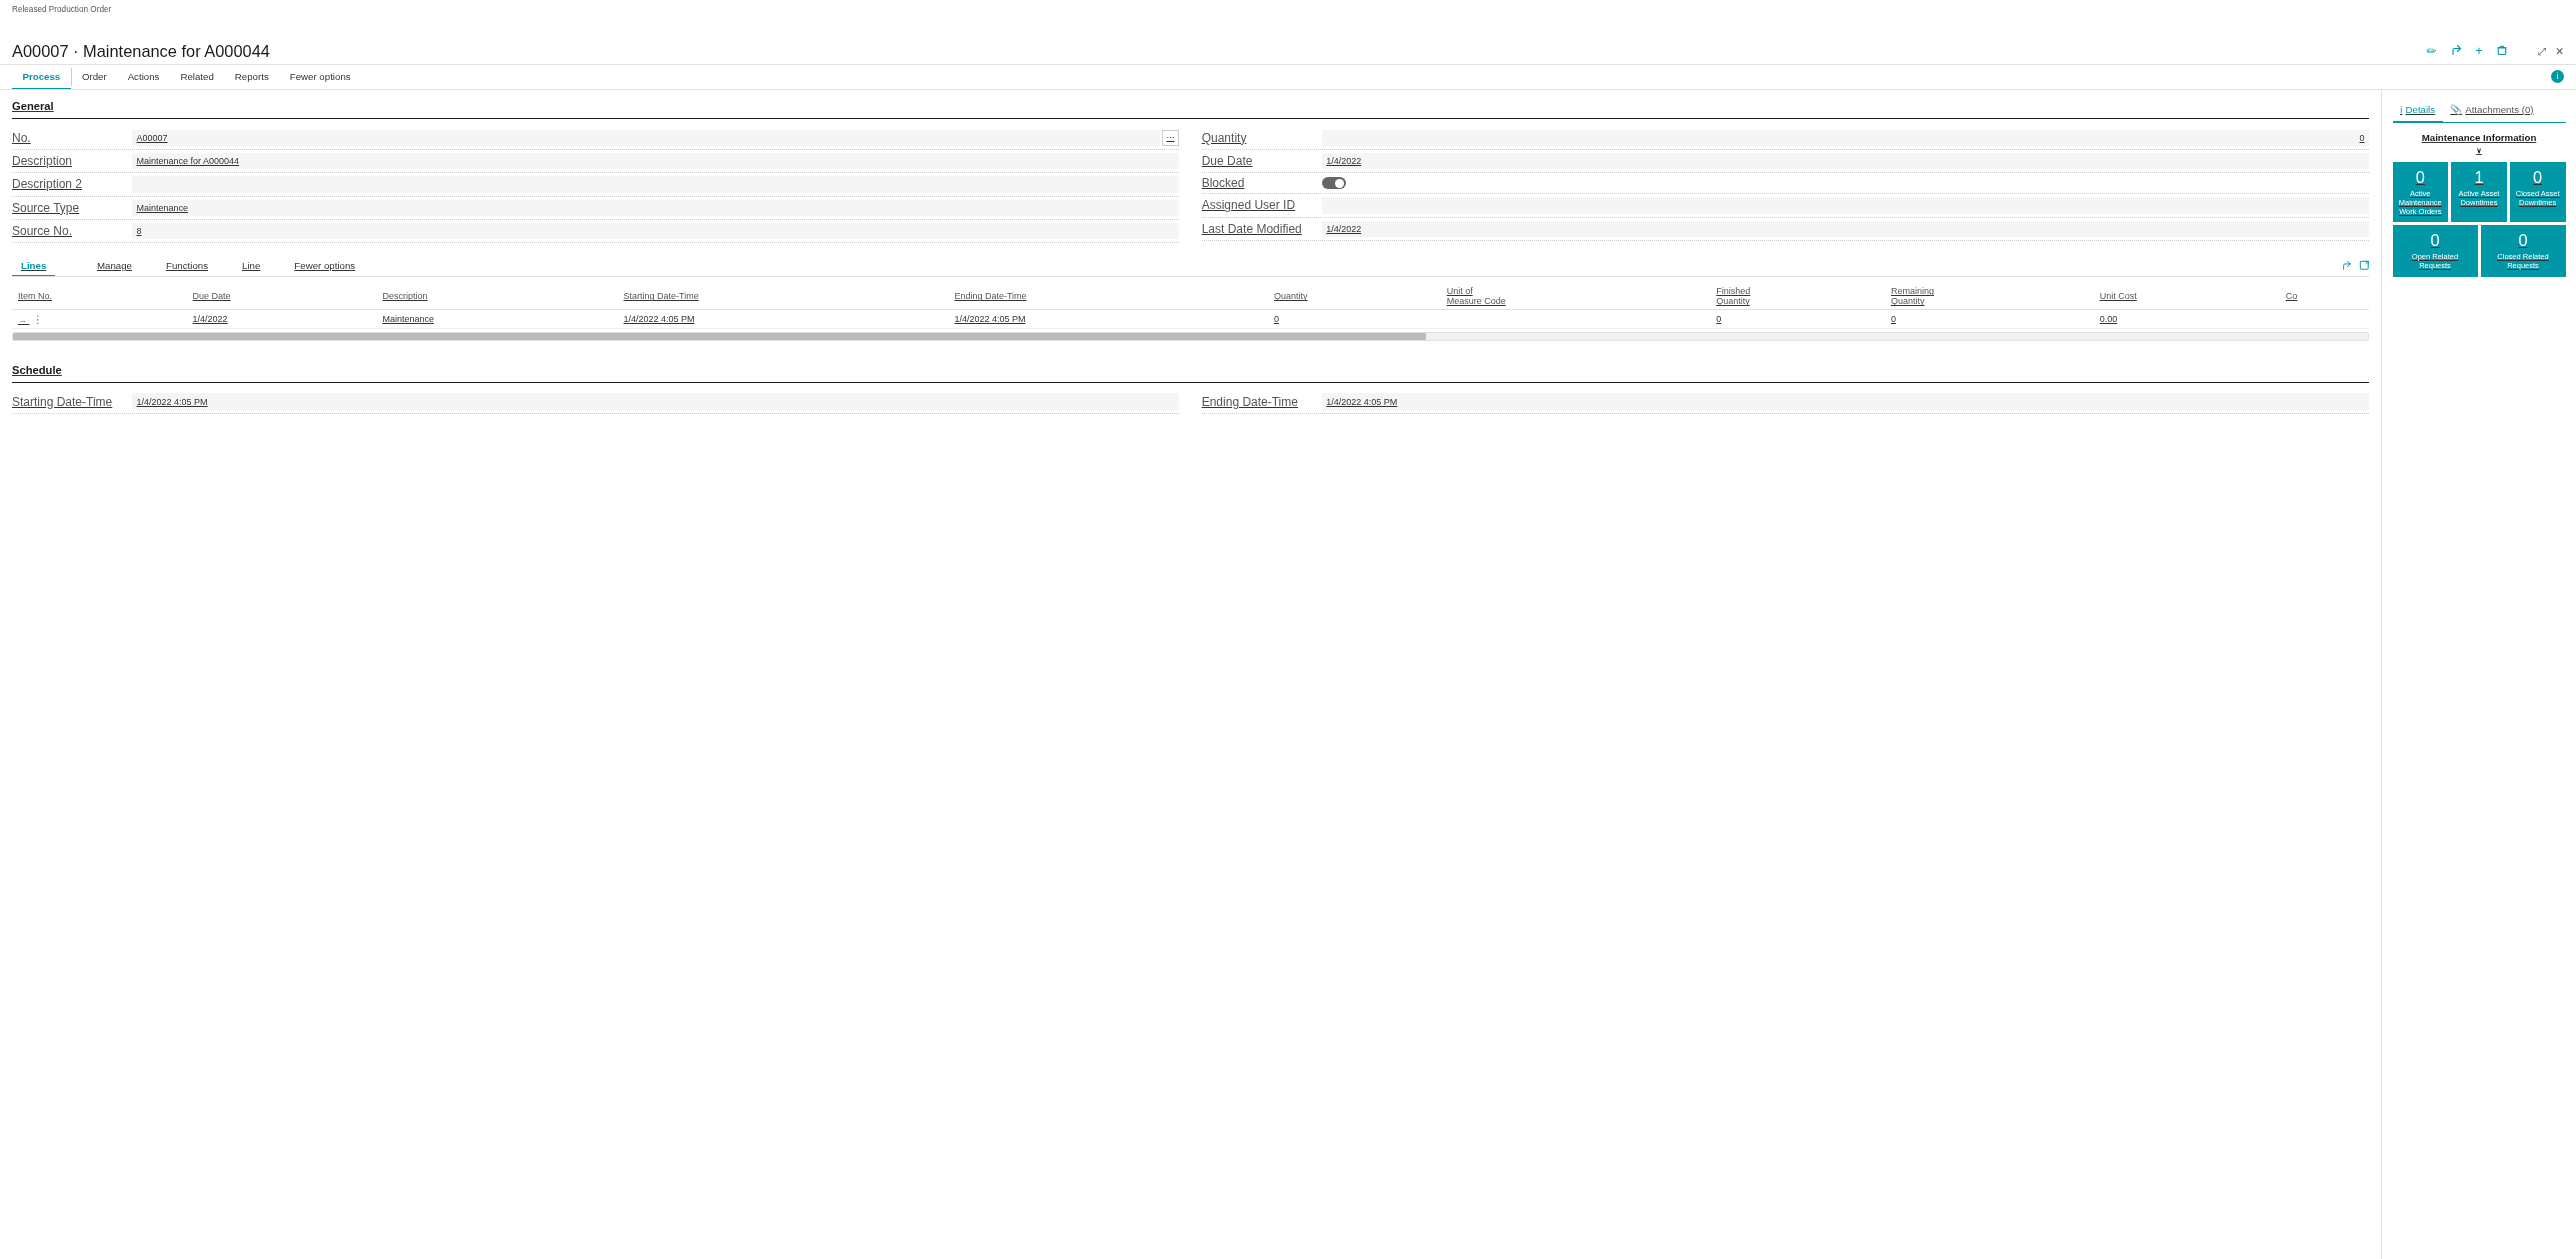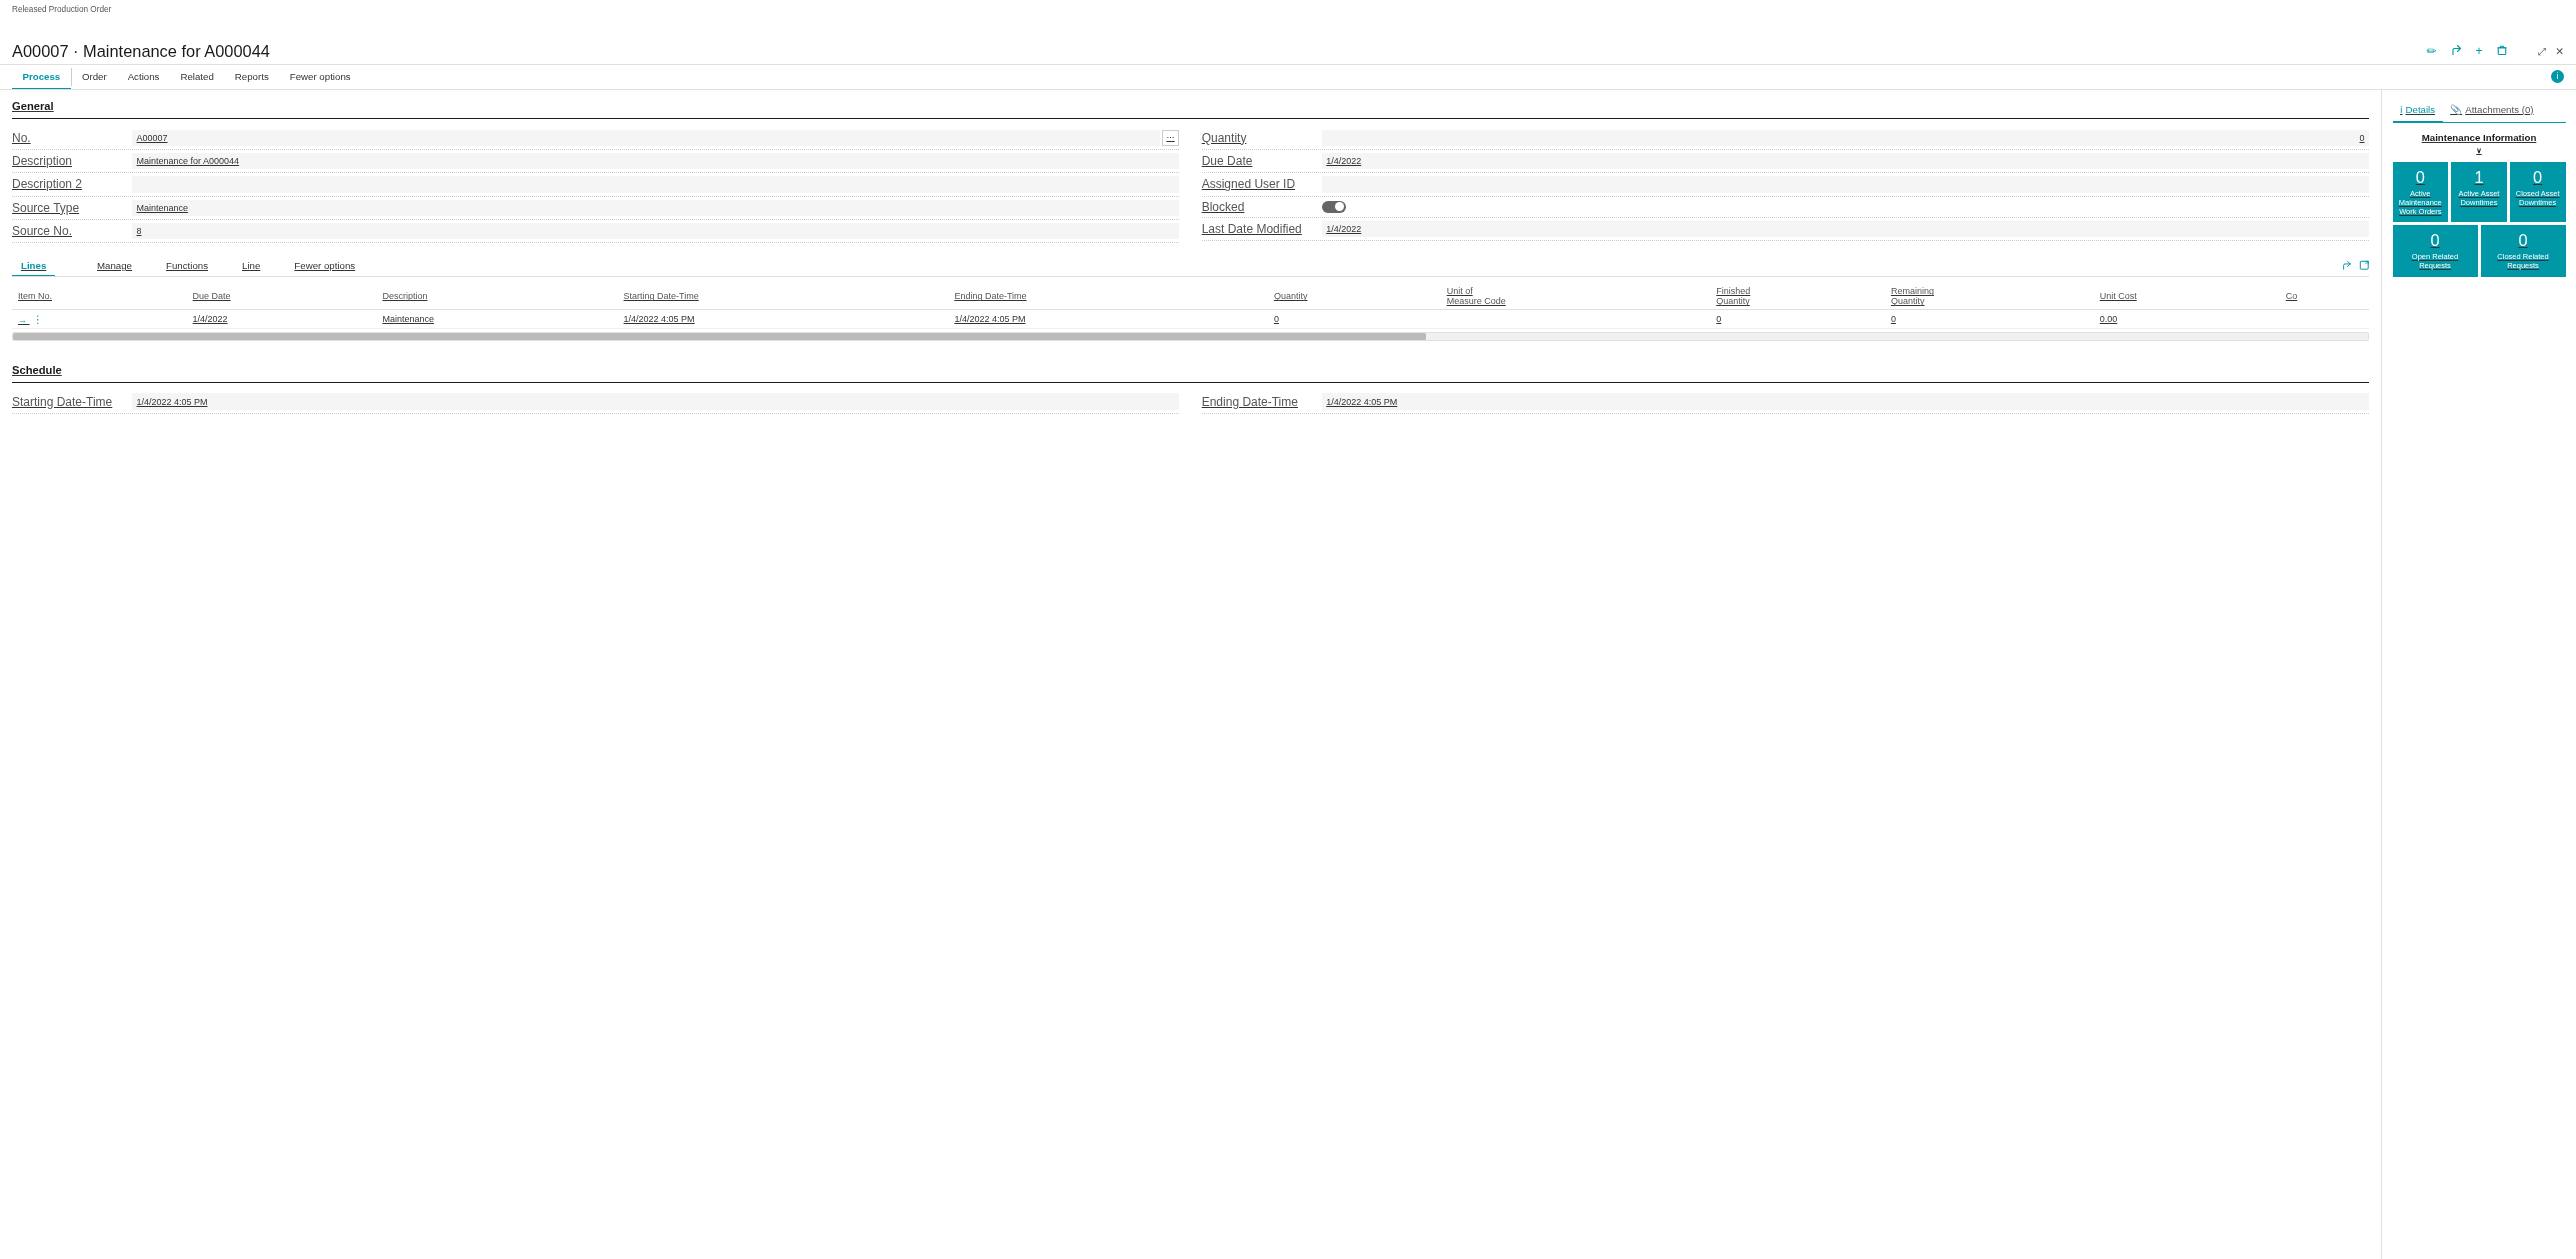--- a/index.html
+++ b/index.html
@@ -150,30 +150,30 @@
       <div>
         <div class="form-row">
           <span class="form-label">Quantity</span>
           <div class="form-value" style="text-align:right; justify-content:flex-end;">0</div>
         </div>
         <div class="form-row">
           <span class="form-label">Due Date</span>
           <div class="form-value">1/4/2022</div>
         </div>
         <div class="form-row">
-          <span class="form-label">Assigned User ID</span>
-          <div class="form-value empty"></div>
-        </div>
-        <div class="form-row">
           <span class="form-label">Blocked</span>
           <div class="toggle">
             <div class="toggle-track">
               <div class="toggle-thumb"></div>
             </div>
           </div>
+        </div>
+        <div class="form-row">
+          <span class="form-label">Assigned User ID</span>
+          <div class="form-value empty"></div>
         </div>
         <div class="form-row">
           <span class="form-label">Last Date Modified</span>
           <div class="form-value">1/4/2022</div>
         </div>
       </div>
     </div>
 
     <div class="lines-section">
       <div class="lines-nav">

